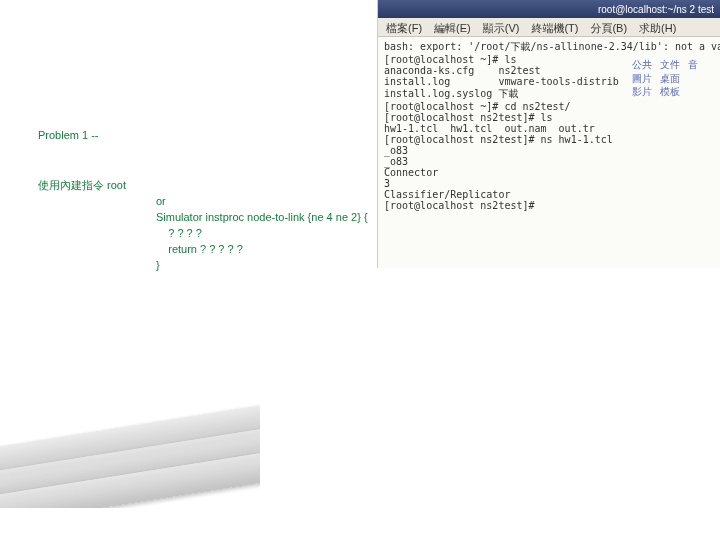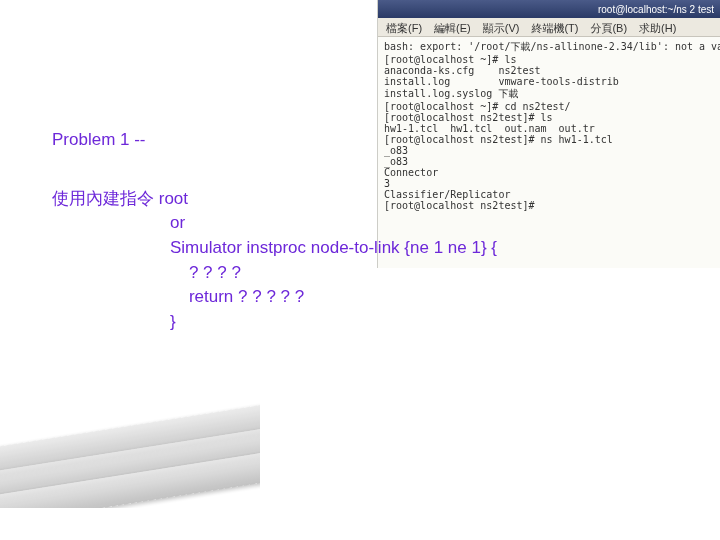--- a/index.html
+++ b/index.html
@@ -1,19 +1,19 @@
 <!DOCTYPE html>
 <html><head>
 <meta charset="utf-8">
 <style>
   html,body{margin:0;padding:0;width:720px;height:540px;background:#fff;font-family:Arial,"Microsoft JhengHei",sans-serif;overflow:hidden;position:relative}
   .slide{position:relative;width:720px;height:508px}
   .title{position:absolute;left:38px;top:42px;font-size:34px;font-weight:700;color:#6a6a6a;letter-spacing:1px}
   .title::after{content:"";display:block;width:340px;height:2px;background:#9a9a9a;margin-top:4px}
-  .body{position:absolute;left:52px;top:128px;width:640px;font-size:17px;color:#6d28d9;line-height:1.45}
+  .body{position:absolute;left:38px;top:128px;width:640px;font-size:11px;color:#15803d;line-height:1.45}
   .prob{margin-bottom:34px}
   .row{display:flex}
   .label{white-space:nowrap}
   .hint{white-space:pre}
   .indent{margin-left:118px;white-space:pre}
 
   
   .term{position:absolute;top:0;right:0;width:342px;height:268px;background:#fbfbf7;border-left:1px solid #cdcdc7;font-family:"DejaVu Sans Mono",Consolas,monospace;font-size:10px;color:#2a2a2a;overflow:hidden}
   .term .titlebar{height:18px;background:linear-gradient(#4a5a88,#2a3a66);color:#fff;font-size:10px;display:flex;align-items:center;justify-content:flex-end;padding:0 6px;font-family:sans-serif}
   .term .menubar{height:18px;background:#ece9e0;border-bottom:1px solid #c8c5bc;display:flex;align-items:flex-end;gap:12px;padding:0 8px;color:#333;font-family:sans-serif;font-size:11px}
@@ -53,37 +53,42 @@
 [root@localhost ~]# cd ns2test/
 [root@localhost ns2test]# ls
 hw1-1.tcl  hw1.tcl  out.nam  out.tr
 [root@localhost ns2test]# ns hw1-1.tcl
 _o83
 _o83
 Connector
 3
 Classifier/Replicator
 [root@localhost ns2test]#</div>
+    <div class="rside">
+      <div><span>公共</span><span>文件</span><span>音</span></div>
+      <div><span>圖片</span><span>桌面</span></div>
+      <div><span>影片</span><span>模板</span></div>
+    </div>
   </div>
 
 
   <div class="body">
 
     <div class="prob">
       <div class="row">
         <span class="label">Problem 1  --  </span>
       </div>
     </div>
 
     <div class="prob">
       <div class="row">
         <span class="hint">使用內建指令 root</span>
       </div>
       <div class="indent">or
-Simulator instproc node-to-link {ne 1 ne 1} {
+Simulator instproc node-to-link {ne 4 ne 2} {
     ? ? ? ?
     return ? ? ? ? ?
 }</div>
     </div>
 
 
   </div>
 
   <div class="wedge">
     <div class="w1"></div>

